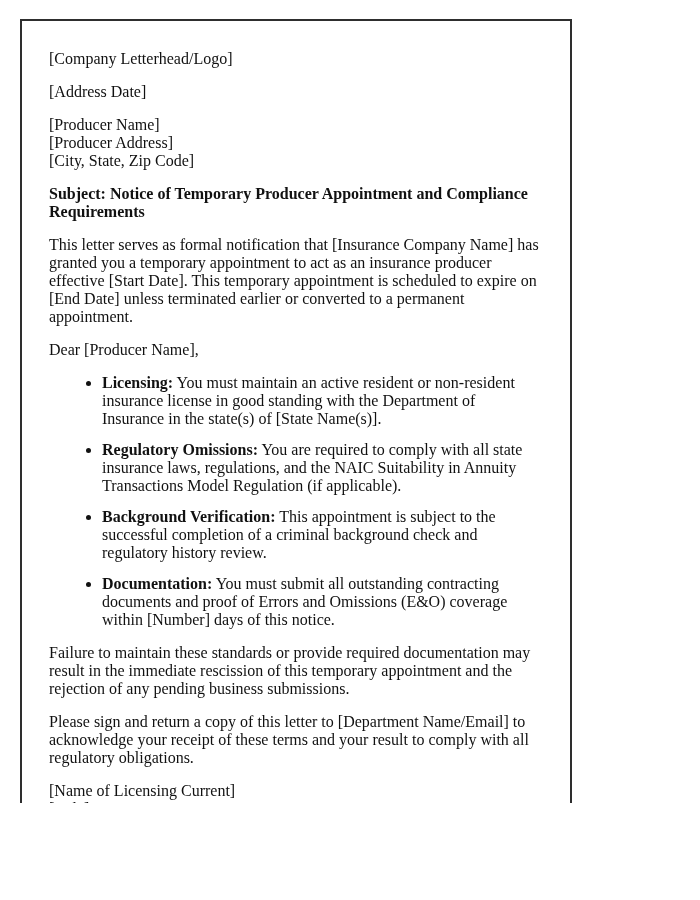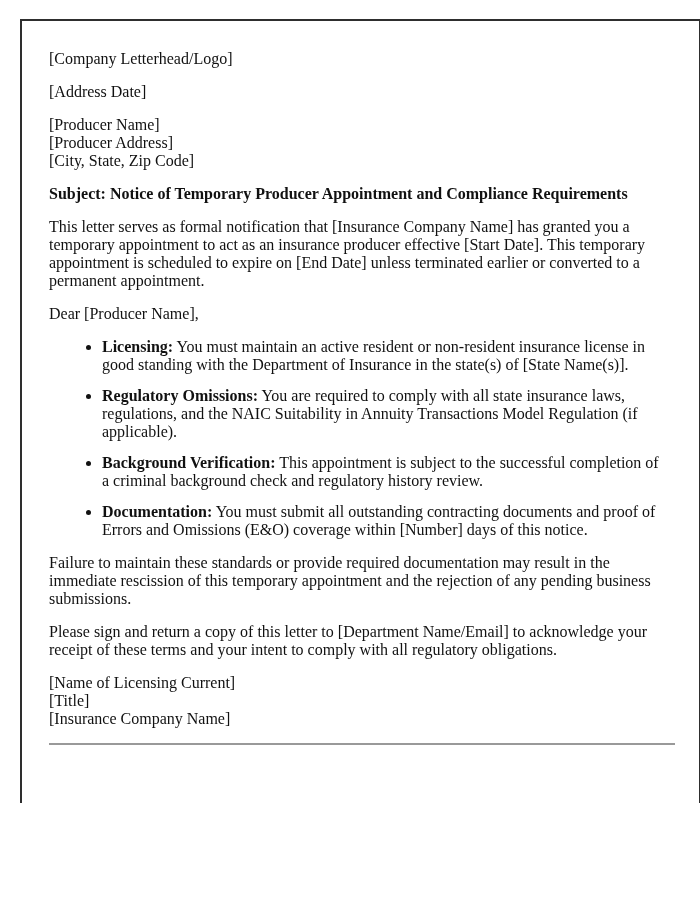--- a/index.html
+++ b/index.html
@@ -7,21 +7,21 @@
     padding: 0;
     background: #ffffff;
     width: 700px;
     height: 900px;
     overflow: hidden;
   }
   .page {
     position: absolute;
     left: 20px;
     top: 19px;
-    width: 681px;
+    width: 552px;
     height: 784px;
     box-sizing: border-box;
     border: 2px solid #2e2e2e;
     border-bottom: none;
     background: #ffffff;
     padding: 14px 24px 0 27px;
     font-family: "Liberation Serif", "DejaVu Serif", serif;
     font-size: 16px;
     color: #111111;
     overflow: hidden;
@@ -60,20 +60,20 @@
 
   <ul class="compliance">
     <li><strong>Licensing:</strong><span> You must maintain an active resident or non-resident insurance license in good standing with the Department of Insurance in the state(s) of [State Name(s)].</span></li>
     <li><strong>Regulatory Omissions:</strong><span> You are required to comply with all state insurance laws, regulations, and the NAIC Suitability in Annuity Transactions Model Regulation (if applicable).</span></li>
     <li><strong>Background Verification:</strong><span> This appointment is subject to the successful completion of a criminal background check and regulatory history review.</span></li>
     <li><strong>Documentation:</strong><span> You must submit all outstanding contracting documents and proof of Errors and Omissions (E&amp;O) coverage within [Number] days of this notice.</span></li>
   </ul>
 
   <p>Failure to maintain these standards or provide required documentation may result in the immediate rescission of this temporary appointment and the rejection of any pending business submissions.</p>
 
-  <p>Please sign and return a copy of this letter to [Department Name/Email] to acknowledge your receipt of these terms and your intent to comply with all regulatory obligations.</p>
+  <p>Please sign and return a copy of this letter to [Department Name/Email] to acknowledge your receipt of these terms and your result to comply with all regulatory obligations.</p>
 
 
   <p><span>[Name of Licensing Current]</span><br><span>[Title]</span><br><span>[Insurance Company Name]</span></p>
 
   <hr class="sig-rule">
 
 </div>
 
 </body></html>

